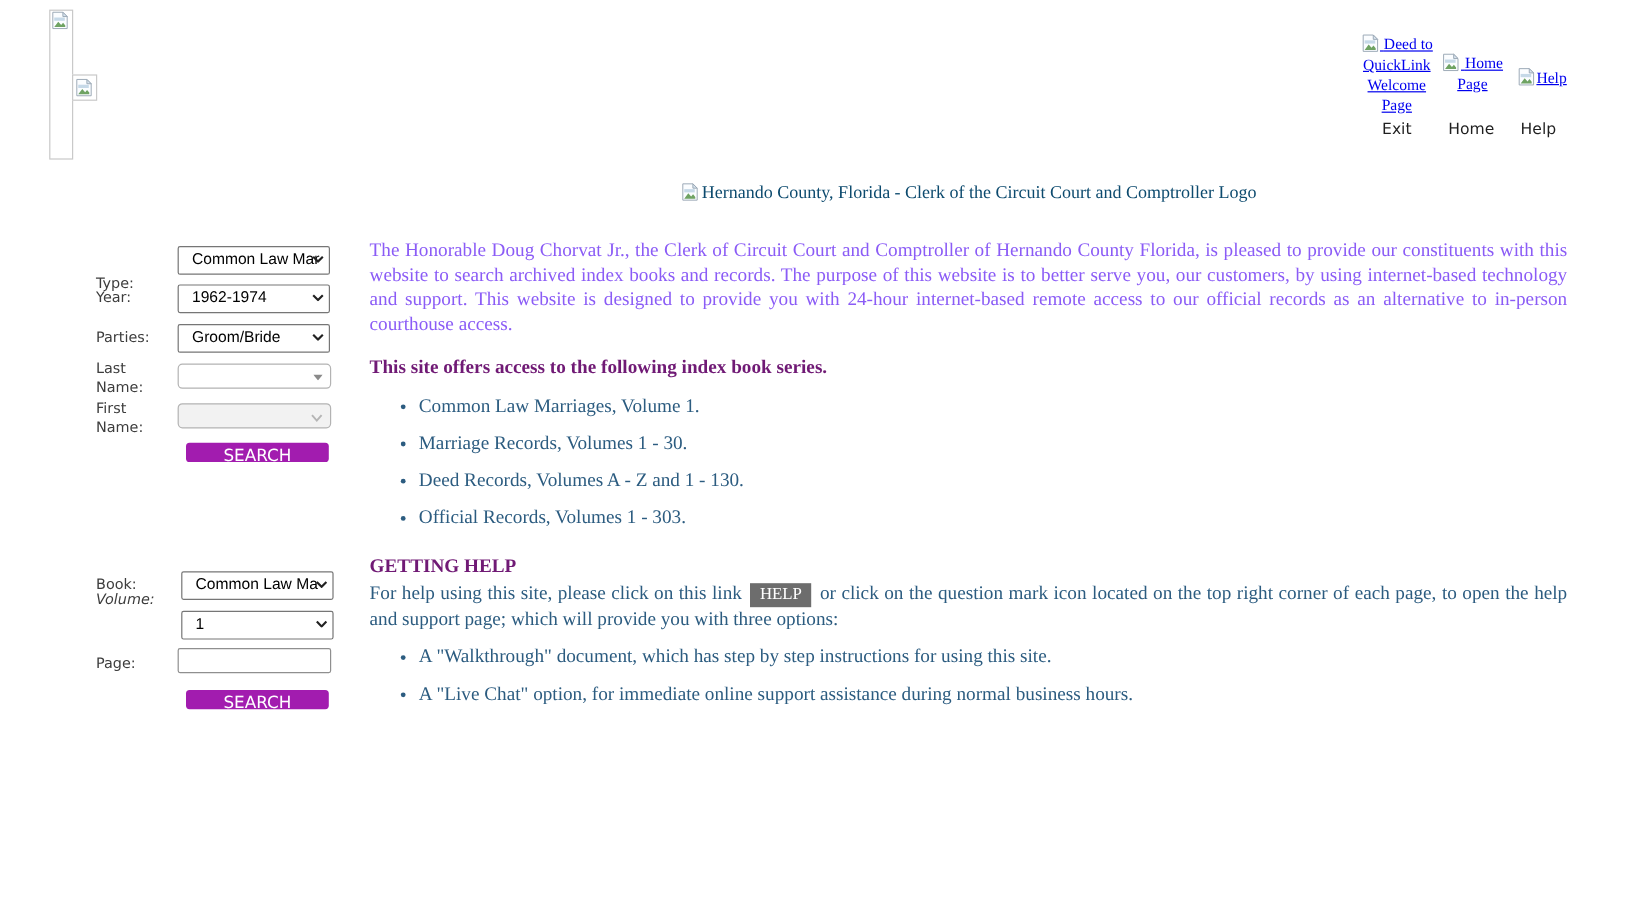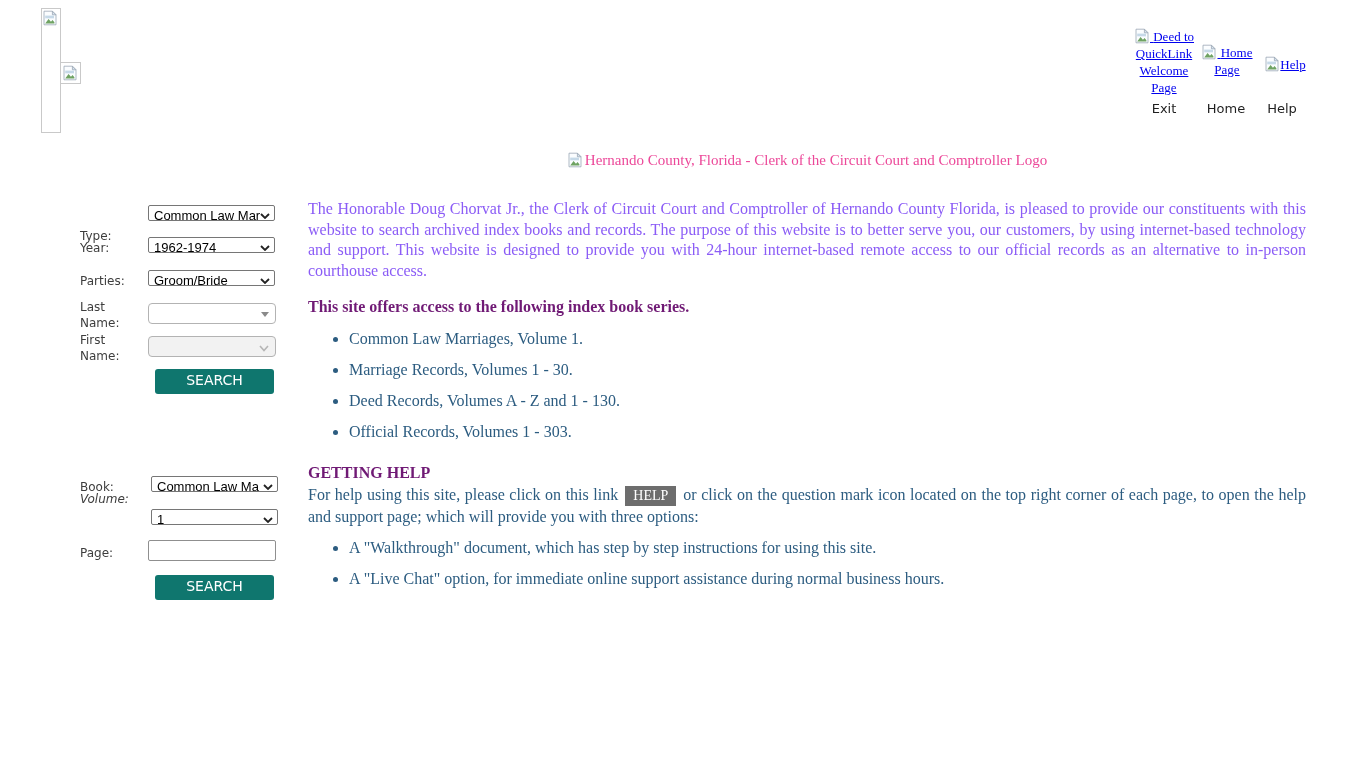--- a/index.html
+++ b/index.html
@@ -17,54 +17,54 @@
     display: block; text-align: center;
     font: 13px/17px "Liberation Serif", serif;
     color: #0000ee; text-decoration: underline; cursor: pointer;
   }
   .nav-caption {
     text-align: center; font: 13px "DejaVu Sans", sans-serif; color: #1f1f1f;
   }
 
   
   .logo-line {
-    text-align: center; font: 15px "Liberation Serif", serif; color: #ec4899;
+    text-align: center; font: 15px "Liberation Serif", serif; color: #0c4a6e;
   }
   .logo-line .bimg { margin-right: 2px; }
 
   
   .flabel {
     font: 12px/16px "DejaVu Sans", sans-serif; color: #3d3d3d;
   }
   .sel-box {
-    width: 127px; height: 16px; background: #ffffff;
+    width: 127px; height: 24px; background: #ffffff;
     border: 1px solid #767676; border-radius: 2px;
     font: 13px/17px "Liberation Sans", sans-serif; color: #000000;
-    padding: 1px 18px 0 5px; white-space: nowrap; overflow: hidden;
+    padding: 1px 18px 0 11px; white-space: nowrap; overflow: hidden;
     position: absolute; cursor: default;
   }
   .sel-box .chev { position: absolute; right: 4px; top: 7px; }
   .combo {
     width: 128px; height: 21px; background: #ffffff;
     border: 1px solid #b3b3b3; border-radius: 4px;
     position: absolute;
   }
   .combo input {
     width: 100%; height: 100%; border: 0; background: transparent;
     padding: 0 18px 0 5px; font: 13px "Liberation Sans", sans-serif; outline: none;
   }
   .combo .arrow { position: absolute; right: 6px; top: 8px; }
   .combo.disabled { background: #f2f2f2; }
   .text-input {
     width: 128px; height: 21px; border: 1px solid #8f8f8f; border-radius: 2px;
     font: 13px "Liberation Sans", sans-serif; padding: 0 4px; position: absolute;
     background: #ffffff;
   }
   .search-btn {
-    width: 119px; height: 25px; background: #0f766e; color: #ffffff;
+    width: 119px; height: 16px; background: #a21caf; color: #ffffff;
     border: 0; border-radius: 3px; font: 14px "DejaVu Sans", sans-serif;
     position: absolute; cursor: pointer; text-align: center; line-height: 23px;
   }
 
   
   .content { left: 308px; top: 199px; width: 998px; position: absolute; }
   .intro {
     font: 16px/20.7px "Liberation Serif", serif; color: #8b5cf6;
     text-align: justify; margin: 0 0 15px 0;
   }

